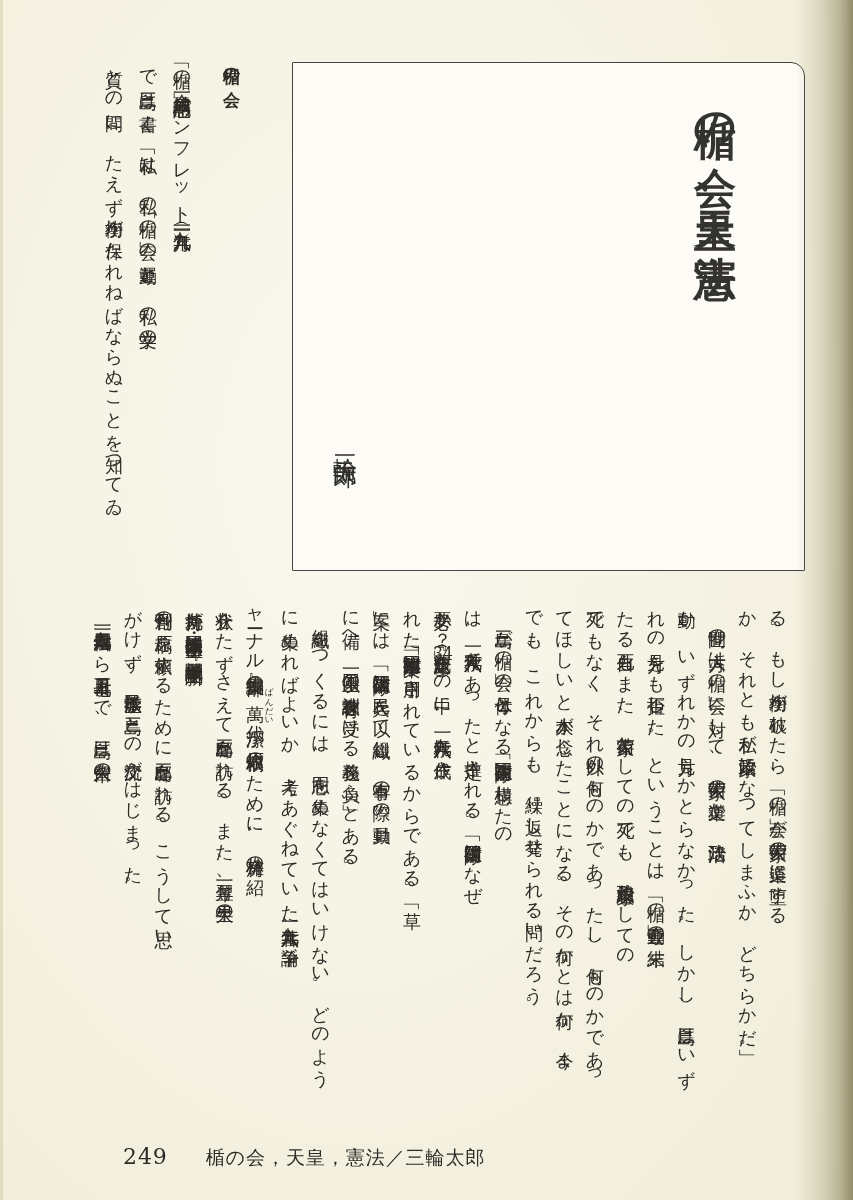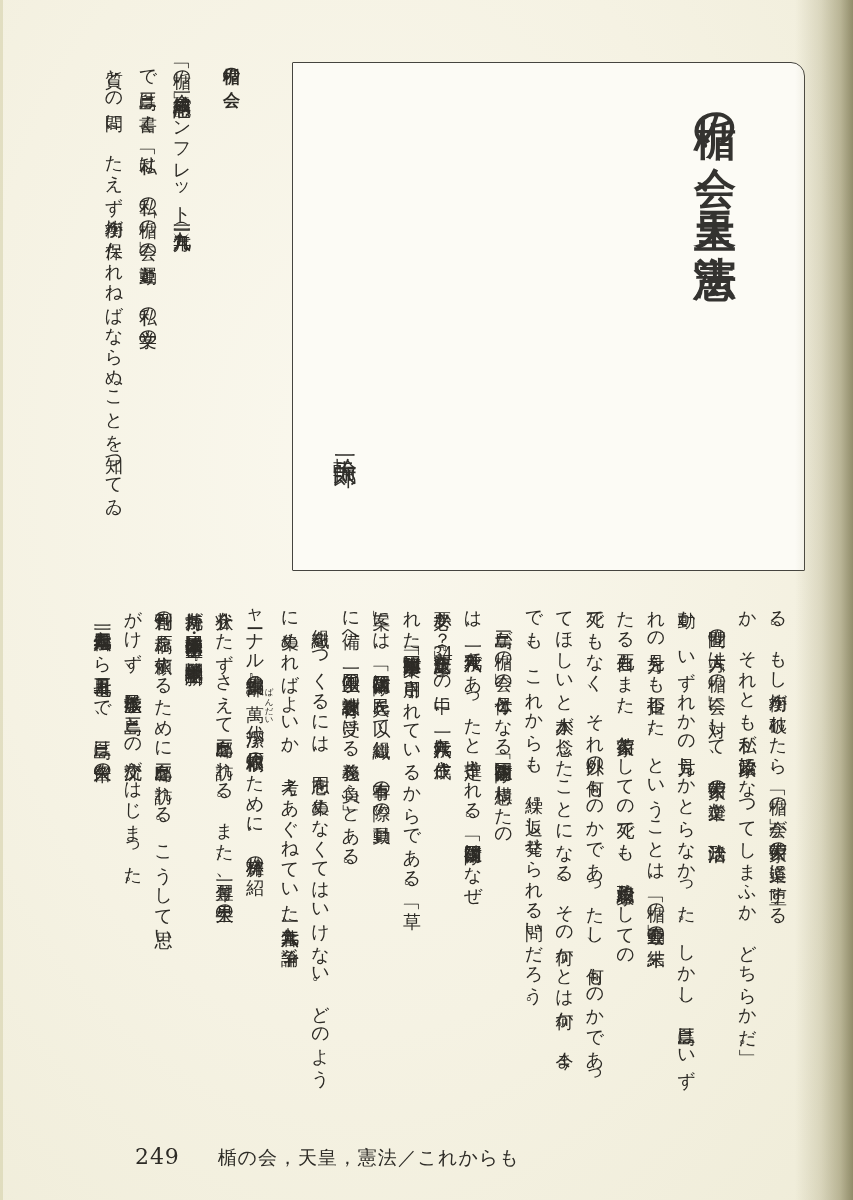--- a/index.html
+++ b/index.html
@@ -69,21 +69,21 @@
   .body-text{
     left:92px;top:598px;width:701px;height:545px;
     font-size:18px;
     letter-spacing:0.03em;
   }
   .body-text .vline{line-height:30.5px;}
   .vline{height:100%;}
   .tcy{text-combine-upright:all;}
   ruby rt{font-size:8.5px;letter-spacing:0;}
   .footer{
-    position:absolute;left:135px;top:1144px;
+    position:absolute;left:123px;top:1144px;
     display:flex;align-items:baseline;
     white-space:nowrap;
   }
   .footer .page-number{
     font-size:22px;
     margin-right:38px;
     letter-spacing:0.04em;
   }
   .footer .running-title{
     font-size:19px;
@@ -130,18 +130,18 @@
       <div class="vline">ャーナル』編集部員の<ruby>萬代<rt>ばんだい</rt></ruby>潔が原稿依頼のために、林房雄の紹</div>
       <div class="vline">介状をたずさえて三島邸を訪れる。また、翌年一月、早大生の</div>
       <div class="vline">持丸博が民族派団体・日本学生同盟の機関紙『日本学生新聞』</div>
       <div class="vline">創刊号の原稿を依頼するために三島邸を訪れる。こうして思い</div>
       <div class="vline">がけず、民族派学生と三島との交流がはじまった。</div>
       <div class="vline">　一九六七年四月一二日から五月二七日まで、三島は久留米の</div>
     </div>
 
   <div class="footer">
     <span class="page-number">249</span>
-    <span class="running-title">楯の会，天皇，憲法／これからも</span>
+    <span class="running-title">楯の会，天皇，憲法／三輪太郎</span>
   </div>
 
   <div class="left-edge"></div>
   <div class="gutter"></div>
 </div>
 
 </body></html>

